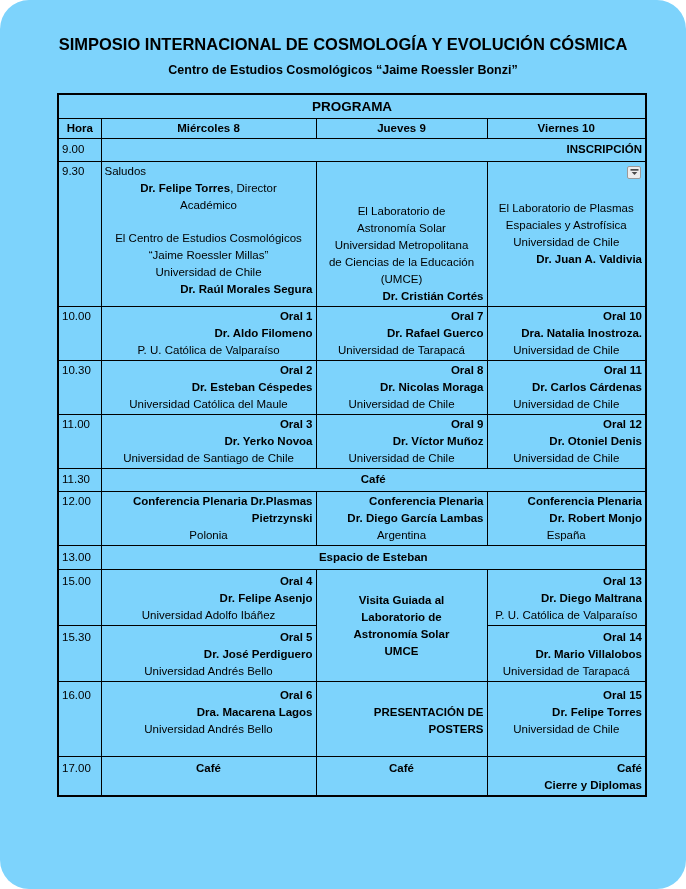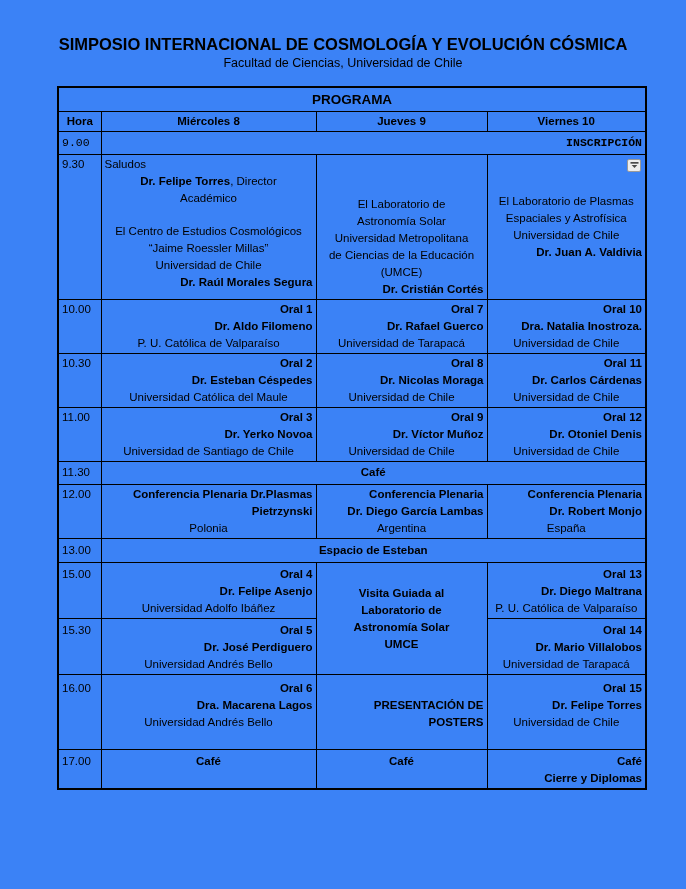--- a/index.html
+++ b/index.html
@@ -3,21 +3,21 @@
 <meta charset="utf-8">
 <style>
   * { margin: 0; padding: 0; box-sizing: border-box; }
   html, body { background: #ffffff; }
   body {
     width: 686px; height: 889px;
     font-family: "Liberation Sans", sans-serif;
     color: #000000;
     overflow: hidden;
   }
-  .page { position: relative; width: 686px; height: 889px; background: #3b82f6; }
+  .page { position: relative; width: 686px; height: 889px; background: #7dd3fc; border-radius: 29px; }
 
   
   .doc-header { text-align: center; padding-top: 34px; line-height: 19px; }
   .doc-title { font-size: 16.5px; font-weight: bold; line-height: 20px; }
   .doc-subtitle { font-size: 12.5px; font-weight: bold; margin-top: 7px; }
   .doc-line { font-size: 12.5px; font-weight: normal; }
 
   
   table.program {
     border-collapse: collapse;
@@ -40,21 +40,21 @@
   .left { text-align: left; }
   .vmid { vertical-align: middle !important; }
   .vbot { vertical-align: bottom !important; }
   .rel { position: relative; }
   .spacer { height: 16px; }
 
   tr.r-caption td { height: 24px; text-align: center; font-size: 13.5px; font-weight: bold; vertical-align: middle; }
   tr.r-head td { height: 20px; text-align: center; font-weight: bold; vertical-align: middle; }
   td.time { text-align: left; padding-left: 5px; font-weight: normal; }
 
-  tr.r0900 td { height: 23px; vertical-align: middle; font-family: Liberation Mono, monospace; }
+  tr.r0900 td { height: 23px; vertical-align: middle; }
   tr.r0900 td.span-label { padding-left: 6px; }
   tr.r0930 td { height: 145px; }
   tr.r1000 td { height: 52px; }
   tr.r1030 td { height: 51px; }
   tr.r1100 td { height: 52px; }
   tr.r1130 td { height: 23px; vertical-align: middle; }
   tr.r1200 td { height: 54px; }
   tr.r1300 td { height: 24px; vertical-align: middle; }
   tr.r1500 td { height: 51px; padding-top: 3px; }
   tr.r1530 td { height: 51px; padding-top: 3px; }
@@ -75,21 +75,21 @@
     cursor: pointer;
   }
 </style>
 </head>
 <body>
 
 <div class="page">
 
   <div class="doc-header">
     <div class="doc-title">SIMPOSIO INTERNACIONAL DE COSMOLOGÍA Y EVOLUCIÓN CÓSMICA</div>
-    <div class="doc-line">Facultad de Ciencias, Universidad de Chile</div>
+    <div class="doc-subtitle">Centro de Estudios Cosmológicos “Jaime Roessler Bonzi”</div>
   </div>
 
   <table class="program">
     <colgroup>
       <col style="width:43px">
         <col style="width:215px">
         <col style="width:171px">
         <col style="width:159px">
     </colgroup>
 

